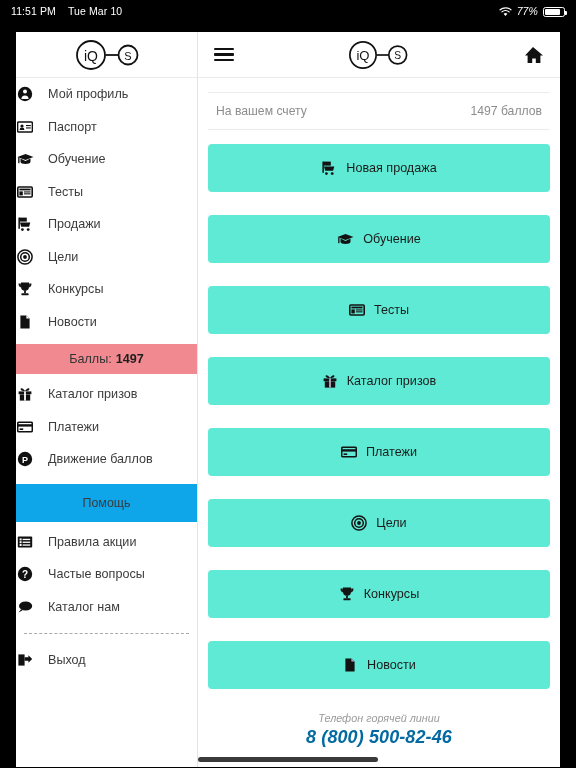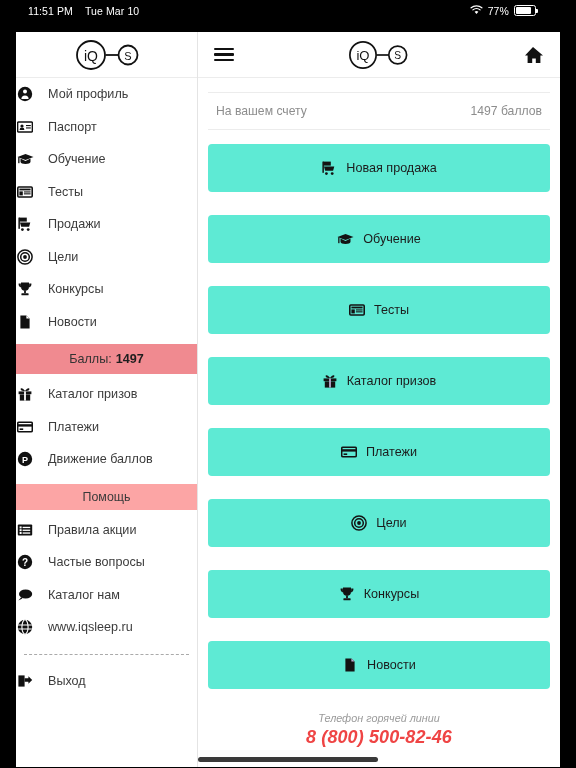--- a/index.html
+++ b/index.html
@@ -10,27 +10,27 @@
     overflow: hidden;
   }
   #device {
     position: relative;
     width: 576px; height: 768px;
     background: #000;
   }
 
   
   .statusbar {
-    position: absolute; top: 0; left: 0; right: 12px; height: 22px;
+    position: absolute; top: 0; left: 0; right: 0; height: 22px;
     display: flex; align-items: center;
     color: #fff; font-size: 10.5px; letter-spacing: .1px;
-    padding: 0 28px;
+    padding: 0 11px;
   }
   .sb-left { display: flex; align-items: center; gap: 12px; }
-  .sb-right { margin-left: auto; display: flex; align-items: flex-start; gap: 5px; }
+  .sb-right { margin-left: auto; display: flex; align-items: flex-end; gap: 5px; font-style: italic; }
   .wifi-icon { display: inline-block; width: 13px; height: 10px; position: relative; }
   .battery {
     width: 22px; height: 10.5px; border: 1.2px solid #fff; border-radius: 2.5px;
     position: relative; display: inline-block;
   }
   .battery::after {
     content: ""; position: absolute; right: -3px; top: 3px;
     width: 1.8px; height: 4px; background: #fff; border-radius: 0 1px 1px 0;
   }
   .battery .fill {
@@ -76,21 +76,21 @@
   }
   .points-bar {
     background: #f08a90;
     height: 30px;
     display: flex; align-items: center; justify-content: center;
     font-size: 12.6px; color: #333;
     margin: 6px 0 4px 0;
   }
   .points-bar .pb-num { font-weight: bold; color: #1e1e1e; margin-left: 4px; }
   .help-bar {
-    background: #fca5a5; height: 26px;
+    background: #0ea5e9; height: 38px;
     display: flex; align-items: center; justify-content: center;
     font-size: 12.4px; color: #3a3a3a;
     margin: 8px 0 4px 0;
   }
   .dash-div {
     border-top: 1px dashed #aaa;
     margin: 10px 8px 10px 8px;
   }
 
   
@@ -128,21 +128,21 @@
   }
   .big-btn .bico { display: flex; align-items: center; color: #131313; }
   .big-btn .btxt { font-size: 12.6px; color: #1c1c1c; }
 
   .footer {
     margin-top: 8px;
     text-align: center;
     font-style: italic;
   }
   .footer .f-cap { font-size: 10.8px; color: #9a9a9a; margin-bottom: 3px; }
-  .footer .f-phone { font-size: 18px; color: #ef4444; font-weight: bold; letter-spacing: .1px; }
+  .footer .f-phone { font-size: 18px; color: #0369a1; font-weight: bold; letter-spacing: .1px; }
 
   
   .home-indicator {
     position: absolute; bottom: 6px; left: 50%; transform: translateX(-50%);
     width: 180px; height: 5px; background: #3a3a3a; border-radius: 3px;
   }
   svg { display: block; }
 </style>
 </head>
 <body>
@@ -358,30 +358,20 @@
         <div class="menu-item">
           <span class="ico">
             <svg width="16" height="16" viewBox="0 0 16 16">
                 <ellipse cx="8.6" cy="7" rx="6.6" ry="4.6" fill="#111"></ellipse>
                 <path d="M4.4 10 L1.4 13.6 L5.4 11.6 Z" fill="#111"></path>
               </svg>
           </span>
           <span class="lbl">Каталог нам</span>
         </div>
 
-        <div class="menu-item">
-          <span class="ico">
-            <svg width="16" height="16" viewBox="0 0 16 16">
-                <circle cx="8" cy="8" r="7.2" fill="#111"></circle>
-                <ellipse cx="8" cy="8" rx="3.1" ry="7.2" fill="none" stroke="#fff" stroke-width="1.1"></ellipse>
-                <path d="M1.2 6 h13.6 M1.2 10 h13.6" stroke="#fff" stroke-width="1.1"></path>
-              </svg>
-          </span>
-          <span class="lbl">www.iqsleep.ru</span>
-        </div>
       </div>
 
       <div class="dash-div"></div>
 
       <div class="menu">
         <div class="menu-item">
           <span class="ico">
             <svg width="16" height="16" viewBox="0 0 16 16">
                 <path d="M1.4 2.4 h6.2 v11.2 h-6.2 Z" fill="#111"></path>
                 <path d="M7.6 5.2 h3.8 v-2 L15.2 7 L11.4 10.8 v-2 H7.6 Z" fill="#111"></path>

